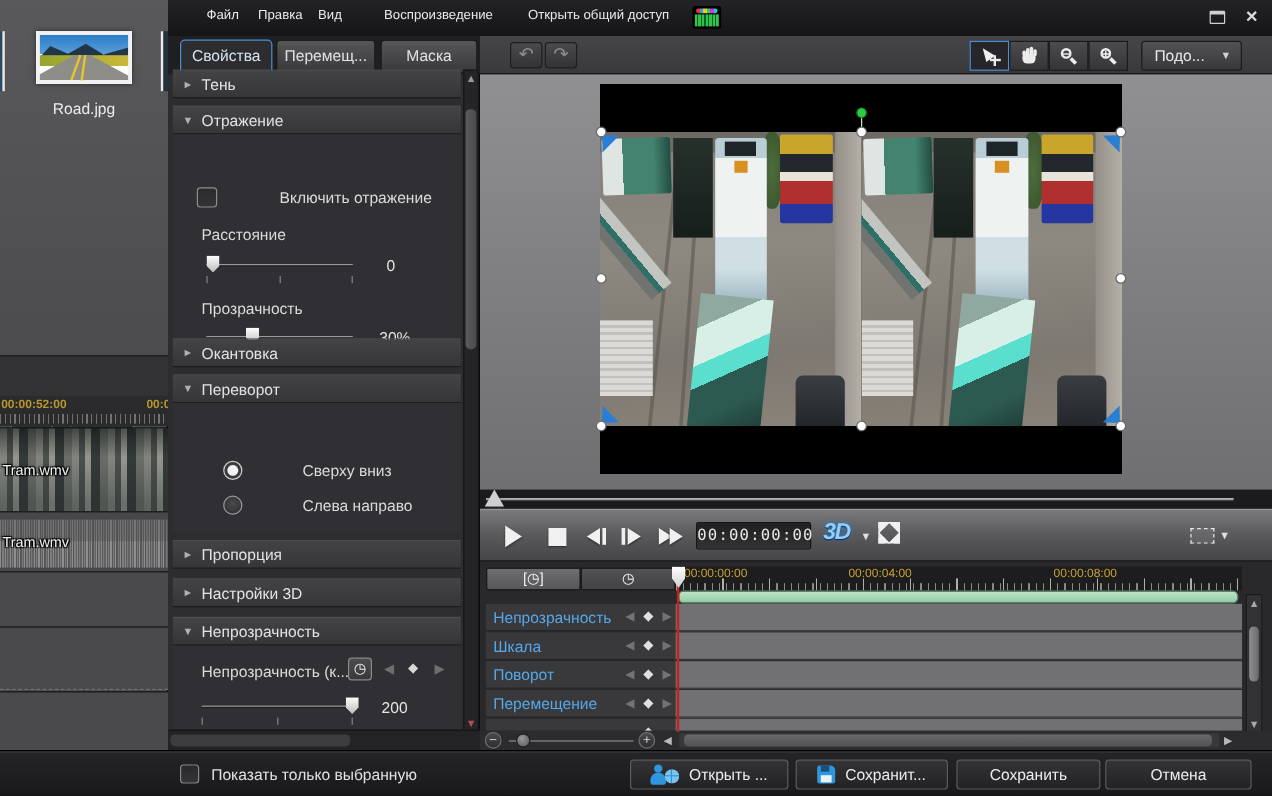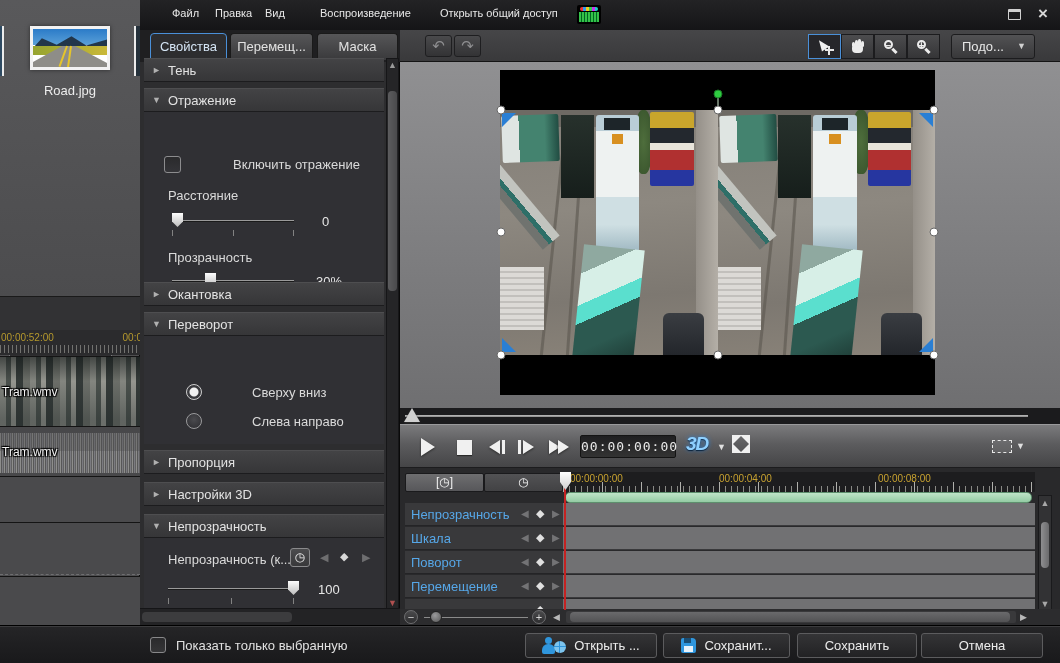--- a/index.html
+++ b/index.html
@@ -16,21 +16,21 @@
   .road-mtn { position:absolute; left:0; top:16%; width:100%; height:34%; background:#22364a; clip-path:polygon(0 100%,12% 25%,32% 75%,52% 10%,72% 80%,100% 35%,100% 100%); }
   .road-field { position:absolute; left:0; top:46%; width:100%; height:22%; background:linear-gradient(90deg,#96a430,#c9b838); }
   .road-asphalt { position:absolute; left:0; top:44%; width:100%; height:56%; background:#8e8d88; clip-path:polygon(40% 0,56% 0,110% 100%,-12% 100%); }
   .road-line { position:absolute; width:2px; height:58%; background:#e5c52a; top:44%; transform-origin:top; }
   .lib-sliver-l { position:absolute; left:0; top:26px; width:4px; height:50px; background:#2e4a62; border-right:2px solid #ececec; }
   .lib-sliver-r { position:absolute; right:0; top:26px; width:6px; height:50px; background:#25313b; border-left:2px solid #ececec; }
   .lib-filename { position:absolute; left:0; top:83px; width:140px; text-align:center; color:#ececec; font-size:13px; }
   .edit-area { position:absolute; left:0; top:296px; width:140px; height:34px; background:#323234; border-top:1px solid #1a1a1a; }
   .btn-edit { position:absolute; left:9px; top:5px; width:103px; height:23px; background:linear-gradient(180deg,#3e3e40,#29292b); border:1px solid #7a7a7c; border-radius:3px; color:#ececec; font-size:13px; text-align:center; line-height:21px;margin-top:37px; }
   .lib-ruler { position:absolute; left:0; top:330px; width:140px; height:25px; background:#2b2b2d; overflow:hidden; }
-  .lib-ruler-text { position:absolute; top:2px; font-size:10px; color:#b5992d; }
+  .lib-ruler-text { position:absolute; top:2px; font-size:10px; color:#b5992d;font-weight:bold; }
   .lib-ticks { position:absolute; left:0; top:15px; width:140px; height:8px;
       background:repeating-linear-gradient(90deg,#8a8a86 0 1px,transparent 1px 4px); opacity:.75; }
   .lib-track { position:absolute; left:0; width:140px; border-top:1px solid #141414; }
   .track-video { top:356px; height:70px;
       background:repeating-linear-gradient(90deg,#83857f 0 6px,#4a504c 6px 11px,#95968f 11px 16px,#343a38 16px 23px,#6b6e68 23px 30px); }
   .track-video::after { content:""; position:absolute; inset:0; background:linear-gradient(180deg,rgba(15,20,20,.55),rgba(15,20,20,0) 35%,rgba(30,38,38,.35) 90%); }
   .track-audio { top:426px; height:50px; background:#48484a; }
   .wave { position:absolute; left:0; right:0; background:repeating-linear-gradient(90deg,#9a9a98 0 1px,#5a5a5a 1px 2px,#84848a 2px 3px,#666 3px 4px); }
   .track-label { position:absolute; left:2px; color:#f2f2f2; font-size:12px; z-index:3; text-shadow:1px 1px 1px #000,-1px -1px 1px #000,1px -1px 1px #000,-1px 1px 1px #000; }
   .track-empty { background:#4a4a4c; }
@@ -345,21 +345,21 @@
       <span class="fieldlabel" style="left:24px;top:14px;">Непрозрачность (к...</span>
       <div class="kf-minibtn" style="left:146px;top:10px;"><span class="icon-clock">◷</span></div>
       <span class="kf-nav" style="left:176px;top:13px;">◀</span>
       <span class="kf-nav diamond" style="left:196px;top:12px;">◆</span>
       <span class="kf-nav" style="left:218px;top:13px;">▶</span>
       <div class="slider" style="left:24px;top:42px;width:126px;">
         <div class="trackline"></div>
         <div class="sthumb" style="left:120px;"></div>
       </div>
       <div class="ticks" style="left:24px;top:60px;width:126px;"></div>
-      <span class="sliderval" style="left:174px;top:44px;">100</span>
+      <span class="sliderval" style="left:174px;top:44px;">200</span>
     </div>
 
     <div class="vscroll">
       <span class="arr" style="top:1px;">▲</span>
       <div class="thumbv" style="top:32px;height:200px;"></div>
       <span class="arr" style="bottom:1px;color:#b05050;">▼</span>
     </div>
     <div class="mid-bottomstrip">
       <div class="hthumb"></div>
     </div>
@@ -497,21 +497,21 @@
         <div class="dashedrect"></div>
         <span class="dd">▼</span>
       </div>
     </div>
 
     <div class="kfarea">
       <div class="kfhdrbtn b1">[◷]</div>
       <div class="kfhdrbtn b2">◷</div>
       <div class="kfruler">
         <span class="lab" style="left:7px;">00:00:00:00</span>
-        <span class="lab" style="left:156px;">00:00:04:00</span>
+        <span class="lab" style="left:144px;">00:00:04:00</span>
         <span class="lab" style="left:315px;">00:00:08:00</span>
         <div class="tk"></div>
           <div class="tk2"></div>
       </div>
       <div class="greenbar"></div>
       <div class="phflag"></div>
       <div class="phline"></div>
 
       <div class="kfrows">
         <div class="kfrow" style="top:0;">

